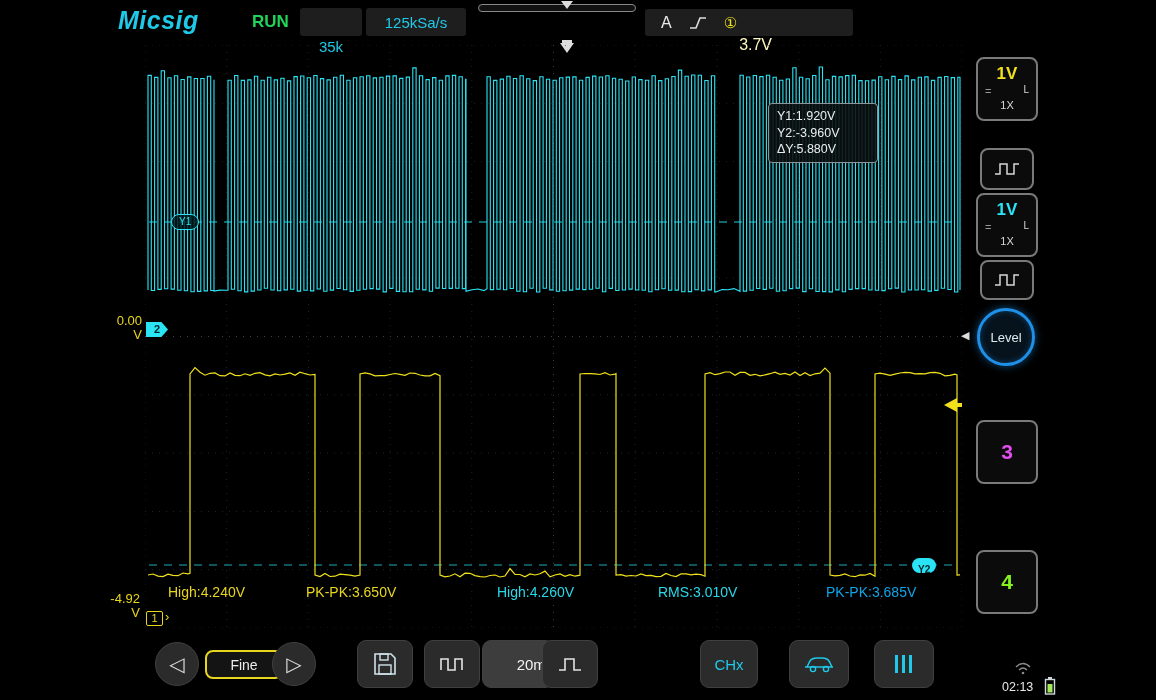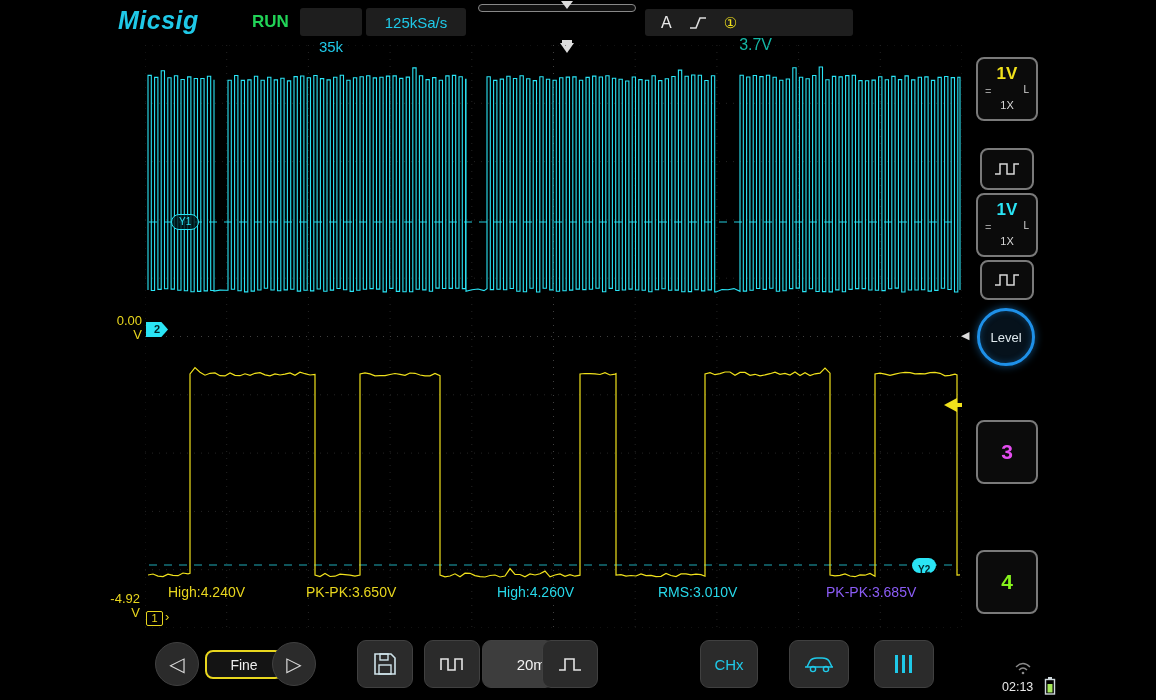--- a/index.html
+++ b/index.html
@@ -38,21 +38,21 @@
 
   <div class="darkbox" style="left:645px;top:9px;width:208px;height:27px;justify-content:flex-start;gap:16px;padding:0 16px;">
     <span style="color:#e8e8e8;font-size:16px;">A</span>
     <span>
       <svg width="20" height="16" viewBox="0 0 20 16">
           <path d="M2 13 H8 L12 3 H18" stroke="#ddd" fill="none" stroke-width="1.6"></path>
         </svg>
     </span>
     <span style="display:flex;align-items:center;">
       <span style="color:#f0e11c;font-size:15px;margin-right:2px;">①</span>
-      <span style="color:#14b8a6;font-size:16px;margin-top:44px;">3.7V</span>
+      <span style="color:#fef9c3;font-size:16px;margin-top:44px;">3.7V</span>
     </span>
   </div>
 
   <svg id="scope" class="abs" style="left:145px;top:45px;" width="817" height="583" viewBox="145 45 817 583">
       <line x1="145" y1="45" x2="145" y2="628" stroke="#242424" stroke-dasharray="1 6"></line>
       <line x1="226.7" y1="45" x2="226.7" y2="628" stroke="#242424" stroke-dasharray="1 6"></line>
       <line x1="308.4" y1="45" x2="308.4" y2="628" stroke="#242424" stroke-dasharray="1 6"></line>
       <line x1="390.1" y1="45" x2="390.1" y2="628" stroke="#242424" stroke-dasharray="1 6"></line>
       <line x1="471.8" y1="45" x2="471.8" y2="628" stroke="#242424" stroke-dasharray="1 6"></line>
       <line x1="553.5" y1="45" x2="553.5" y2="628" stroke="#404040" stroke-dasharray="1 6"></line>
@@ -71,20 +71,25 @@
       <line x1="145" y1="453.09999999999997" x2="962" y2="453.09999999999997" stroke="#242424" stroke-dasharray="1 6"></line>
       <line x1="145" y1="511.4" x2="962" y2="511.4" stroke="#242424" stroke-dasharray="1 6"></line>
       <line x1="145" y1="569.6999999999999" x2="962" y2="569.6999999999999" stroke="#242424" stroke-dasharray="1 6"></line>
       <line x1="145" y1="628" x2="962" y2="628" stroke="#242424" stroke-dasharray="1 6"></line>
       <line x1="149" y1="565" x2="956" y2="565" stroke="#2ae4f5" stroke-width="1" stroke-dasharray="8 7" opacity="0.75"></line>
       <line x1="149" y1="222" x2="956" y2="222" stroke="#2ae4f5" stroke-width="1" stroke-dasharray="8 7" opacity="0.9"></line>
       <path d="M148 290 L148.0 75.4 L151.3 75.4 L151.3 290.5 L154.6 290.5 L154.6 77.4 L157.9 77.4 L157.9 289.4 L161.2 289.4 L161.2 70.7 L164.5 70.7 L164.5 288.7 L167.8 288.7 L167.8 77.8 L171.1 77.8 L171.1 289.1 L174.4 289.1 L174.4 75.8 L177.7 75.8 L177.7 290.2 L181.0 290.2 L181.0 79.5 L184.3 79.5 L184.3 290.8 L187.6 290.8 L187.6 76.9 L190.9 76.9 L190.9 291.7 L194.2 291.7 L194.2 78.5 L197.5 78.5 L197.5 291.4 L200.8 291.4 L200.8 78.5 L204.1 78.5 L204.1 290.9 L207.4 290.9 L207.4 76.3 L210.7 76.3 L210.7 290.5 L214.0 290.5 L214.0 79.8 L214.0 79.8 L214.0 291.0 L214.0 291.0 L220.0 290.1 L226.0 290.3 L228.0 290.2 L228.0 80.2 L231.3 80.2 L231.3 289.3 L234.6 289.3 L234.6 75.5 L237.9 75.5 L237.9 290.8 L241.2 290.8 L241.2 80.4 L244.5 80.4 L244.5 291.9 L247.8 291.9 L247.8 79.9 L251.1 79.9 L251.1 291.1 L254.4 291.1 L254.4 76.3 L257.7 76.3 L257.7 290.0 L261.0 290.0 L261.0 80.2 L264.3 80.2 L264.3 288.2 L267.6 288.2 L267.6 77.3 L270.9 77.3 L270.9 290.0 L274.2 290.0 L274.2 79.9 L277.5 79.9 L277.5 290.8 L280.8 290.8 L280.8 78.3 L284.1 78.3 L284.1 289.9 L287.4 289.9 L287.4 80.9 L290.7 80.9 L290.7 289.2 L294.0 289.2 L294.0 76.6 L297.3 76.6 L297.3 291.1 L300.6 291.1 L300.6 76.0 L303.9 76.0 L303.9 290.3 L307.2 290.3 L307.2 77.7 L310.5 77.7 L310.5 290.9 L313.8 290.9 L313.8 75.5 L317.1 75.5 L317.1 289.0 L320.4 289.0 L320.4 78.6 L323.7 78.6 L323.7 291.2 L327.0 291.2 L327.0 79.9 L330.3 79.9 L330.3 290.1 L333.6 290.1 L333.6 77.2 L336.9 77.2 L336.9 288.5 L340.2 288.5 L340.2 75.2 L343.5 75.2 L343.5 289.8 L346.8 289.8 L346.8 80.3 L350.1 80.3 L350.1 291.4 L353.4 291.4 L353.4 77.7 L356.7 77.7 L356.7 290.2 L360.0 290.2 L360.0 76.7 L363.3 76.7 L363.3 289.2 L366.6 289.2 L366.6 75.8 L369.9 75.8 L369.9 288.6 L373.2 288.6 L373.2 77.9 L376.5 77.9 L376.5 289.1 L379.8 289.1 L379.8 77.3 L383.1 77.3 L383.1 291.9 L386.4 291.9 L386.4 76.1 L389.7 76.1 L389.7 288.4 L393.0 288.4 L393.0 75.9 L396.3 75.9 L396.3 291.4 L399.6 291.4 L399.6 78.4 L402.9 78.4 L402.9 291.7 L406.2 291.7 L406.2 77.1 L409.5 77.1 L409.5 291.7 L412.8 291.7 L412.8 67.9 L416.1 67.9 L416.1 289.2 L419.4 289.2 L419.4 75.8 L422.7 75.8 L422.7 289.9 L426.0 289.9 L426.0 79.6 L429.3 79.6 L429.3 291.2 L432.6 291.2 L432.6 77.6 L435.9 77.6 L435.9 288.1 L439.2 288.1 L439.2 80.2 L442.5 80.2 L442.5 288.5 L445.8 288.5 L445.8 75.9 L449.1 75.9 L449.1 288.4 L452.4 288.4 L452.4 75.4 L455.7 75.4 L455.7 288.2 L459.0 288.2 L459.0 76.8 L462.3 76.8 L462.3 288.6 L465.6 288.6 L465.6 79.3 L466.0 79.3 L466.0 291.3 L466.0 291.3 L472.0 289.8 L478.0 289.0 L484.0 290.6 L487.0 288.6 L487.0 76.7 L490.3 76.7 L490.3 289.6 L493.6 289.6 L493.6 80.4 L496.9 80.4 L496.9 289.3 L500.2 289.3 L500.2 79.1 L503.5 79.1 L503.5 289.8 L506.8 289.8 L506.8 76.2 L510.1 76.2 L510.1 288.5 L513.4 288.5 L513.4 78.5 L516.7 78.5 L516.7 291.3 L520.0 291.3 L520.0 75.7 L523.3 75.7 L523.3 291.7 L526.6 291.7 L526.6 78.7 L529.9 78.7 L529.9 288.3 L533.2 288.3 L533.2 80.6 L536.5 80.6 L536.5 292.0 L539.8 292.0 L539.8 76.7 L543.1 76.7 L543.1 288.3 L546.4 288.3 L546.4 79.2 L549.7 79.2 L549.7 289.9 L553.0 289.9 L553.0 80.2 L556.3 80.2 L556.3 291.2 L559.6 291.2 L559.6 77.7 L562.9 77.7 L562.9 290.8 L566.2 290.8 L566.2 77.1 L569.5 77.1 L569.5 290.1 L572.8 290.1 L572.8 76.9 L576.1 76.9 L576.1 289.1 L579.4 289.1 L579.4 80.2 L582.7 80.2 L582.7 289.6 L586.0 289.6 L586.0 77.4 L589.3 77.4 L589.3 289.3 L592.6 289.3 L592.6 76.1 L595.9 76.1 L595.9 288.3 L599.2 288.3 L599.2 77.0 L602.5 77.0 L602.5 291.7 L605.8 291.7 L605.8 75.8 L609.1 75.8 L609.1 288.4 L612.4 288.4 L612.4 78.2 L615.7 78.2 L615.7 290.5 L619.0 290.5 L619.0 79.3 L622.3 79.3 L622.3 290.0 L625.6 290.0 L625.6 81.0 L628.9 81.0 L628.9 289.1 L632.2 289.1 L632.2 77.0 L635.5 77.0 L635.5 290.0 L638.8 290.0 L638.8 79.6 L642.1 79.6 L642.1 290.2 L645.4 290.2 L645.4 80.3 L648.7 80.3 L648.7 291.8 L652.0 291.8 L652.0 75.8 L655.3 75.8 L655.3 289.8 L658.6 289.8 L658.6 80.6 L661.9 80.6 L661.9 288.8 L665.2 288.8 L665.2 78.8 L668.5 78.8 L668.5 290.2 L671.8 290.2 L671.8 76.5 L675.1 76.5 L675.1 290.1 L678.4 290.1 L678.4 70.1 L681.7 70.1 L681.7 291.7 L685.0 291.7 L685.0 76.2 L688.3 76.2 L688.3 291.6 L691.6 291.6 L691.6 75.0 L694.9 75.0 L694.9 289.7 L698.2 289.7 L698.2 75.3 L701.5 75.3 L701.5 290.9 L704.8 290.9 L704.8 80.5 L708.1 80.5 L708.1 289.9 L711.4 289.9 L711.4 75.7 L714.7 75.7 L714.7 291.9 L716.0 291.9 L722.0 289.6 L728.0 289.8 L734.0 288.6 L740.0 291.3 L740.0 75.3 L743.3 75.3 L743.3 291.1 L746.6 291.1 L746.6 77.0 L749.9 77.0 L749.9 290.3 L753.2 290.3 L753.2 75.5 L756.5 75.5 L756.5 288.5 L759.8 288.5 L759.8 76.6 L763.1 76.6 L763.1 289.4 L766.4 289.4 L766.4 75.3 L769.7 75.3 L769.7 288.2 L773.0 288.2 L773.0 77.2 L776.3 77.2 L776.3 291.2 L779.6 291.2 L779.6 80.3 L782.9 80.3 L782.9 290.7 L786.2 290.7 L786.2 79.0 L789.5 79.0 L789.5 288.6 L792.8 288.6 L792.8 67.8 L796.1 67.8 L796.1 288.1 L799.4 288.1 L799.4 77.2 L802.7 77.2 L802.7 291.6 L806.0 291.6 L806.0 78.7 L809.3 78.7 L809.3 288.8 L812.6 288.8 L812.6 75.5 L815.9 75.5 L815.9 291.5 L819.2 291.5 L819.2 67.0 L822.5 67.0 L822.5 291.6 L825.8 291.6 L825.8 79.7 L829.1 79.7 L829.1 291.9 L832.4 291.9 L832.4 76.4 L835.7 76.4 L835.7 289.9 L839.0 289.9 L839.0 76.9 L842.3 76.9 L842.3 291.7 L845.6 291.7 L845.6 75.6 L848.9 75.6 L848.9 289.4 L852.2 289.4 L852.2 75.2 L855.5 75.2 L855.5 288.6 L858.8 288.6 L858.8 80.6 L862.1 80.6 L862.1 288.6 L865.4 288.6 L865.4 80.8 L868.7 80.8 L868.7 290.0 L872.0 290.0 L872.0 80.1 L875.3 80.1 L875.3 290.2 L878.6 290.2 L878.6 76.7 L881.9 76.7 L881.9 290.6 L885.2 290.6 L885.2 79.7 L888.5 79.7 L888.5 288.8 L891.8 288.8 L891.8 76.4 L895.1 76.4 L895.1 288.1 L898.4 288.1 L898.4 79.6 L901.7 79.6 L901.7 292.0 L905.0 292.0 L905.0 75.9 L908.3 75.9 L908.3 290.0 L911.6 290.0 L911.6 79.9 L914.9 79.9 L914.9 290.0 L918.2 290.0 L918.2 77.3 L921.5 77.3 L921.5 289.7 L924.8 289.7 L924.8 76.9 L928.1 76.9 L928.1 291.1 L931.4 291.1 L931.4 80.4 L934.7 80.4 L934.7 290.4 L938.0 290.4 L938.0 77.4 L941.3 77.4 L941.3 288.2 L944.6 288.2 L944.6 76.5 L947.9 76.5 L947.9 289.5 L951.2 289.5 L951.2 77.6 L954.5 77.6 L954.5 292.0 L957.8 292.0 L957.8 77.3 L960.0 77.3 L960.0 289.9 L960.0 289.9" fill="none" stroke="#2ae4f5" stroke-width="1.1"></path>
       <path d="M148 575 L153.0 574.0 L158.0 576.1 L163.0 576.6 L168.0 574.2 L173.0 575.4 L178.0 575.7 L183.0 573.0 L188.0 573.8 L190.0 573.3 L190 374 L195.0 367.6 L200.0 372.2 L205.0 375.2 L210.0 373.3 L215.0 372.9 L220.0 375.7 L225.0 375.9 L230.0 372.9 L235.0 375.4 L240.0 375.7 L245.0 373.8 L250.0 375.3 L255.0 373.3 L260.0 372.7 L265.0 374.8 L270.0 375.8 L275.0 373.9 L280.0 375.0 L285.0 374.1 L290.0 372.9 L295.0 375.3 L300.0 372.2 L305.0 373.7 L310.0 375.0 L315.0 374.4 L315 575 L320.0 576.5 L325.0 573.4 L330.0 576.5 L335.0 576.2 L340.0 574.2 L345.0 574.6 L350.0 575.1 L355.0 576.1 L360.0 575.1 L360 374 L365.0 372.9 L370.0 373.9 L375.0 375.8 L380.0 375.7 L385.0 375.6 L390.0 374.5 L395.0 373.5 L400.0 374.3 L405.0 375.3 L410.0 373.0 L415.0 373.3 L420.0 375.0 L425.0 375.8 L430.0 375.9 L435.0 373.4 L440.0 375.6 L440 575 L445.0 576.8 L450.0 576.0 L455.0 573.8 L460.0 576.8 L465.0 573.2 L470.0 573.3 L475.0 575.6 L480.0 576.7 L485.0 577.0 L490.0 575.5 L495.0 575.0 L500.0 577.0 L505.0 576.0 L510.0 568.6 L515.0 574.4 L520.0 574.5 L525.0 576.8 L530.0 574.0 L535.0 575.0 L540.0 573.8 L545.0 571.1 L550.0 576.9 L555.0 575.0 L560.0 574.0 L565.0 576.3 L570.0 574.6 L575.0 576.2 L580.0 575.2 L580 374 L585.0 373.5 L590.0 373.6 L595.0 373.9 L600.0 374.5 L605.0 372.6 L610.0 375.0 L615.0 374.1 L616.0 373.6 L616 575 L621.0 574.7 L626.0 576.1 L631.0 575.5 L636.0 576.0 L641.0 573.9 L646.0 575.6 L651.0 575.4 L656.0 576.7 L661.0 576.3 L666.0 573.4 L671.0 575.5 L676.0 576.5 L681.0 573.9 L686.0 573.8 L691.0 574.8 L696.0 574.2 L701.0 574.7 L705.0 576.2 L705 374 L710.0 372.7 L715.0 374.7 L720.0 373.6 L725.0 372.0 L730.0 372.0 L735.0 375.2 L740.0 372.4 L745.0 372.4 L750.0 375.3 L755.0 374.3 L760.0 375.9 L765.0 374.9 L770.0 373.7 L775.0 372.2 L780.0 374.3 L785.0 373.4 L790.0 375.1 L795.0 372.0 L800.0 375.5 L805.0 372.8 L810.0 375.6 L815.0 373.8 L820.0 373.1 L825.0 368.1 L830.0 373.2 L830 575 L835.0 575.9 L840.0 575.4 L845.0 573.9 L850.0 576.0 L855.0 576.7 L860.0 574.9 L865.0 575.2 L870.0 573.5 L875.0 576.2 L875 374 L880.0 373.1 L885.0 374.2 L890.0 375.3 L895.0 374.1 L900.0 373.0 L905.0 372.3 L910.0 372.7 L915.0 373.8 L920.0 373.7 L925.0 373.8 L930.0 372.6 L935.0 372.4 L940.0 373.3 L945.0 375.9 L950.0 375.4 L955.0 374.1 L957.0 374.9 L957 575 L960.0 574.8" fill="none" stroke="#f0e11c" stroke-width="1.2"></path>
     </svg>
 
+  <div class="abs" style="left:768px;top:103px;width:110px;padding:4px 8px;background:rgba(12,14,15,0.88);border:1px solid #8a9499;border-radius:4px;color:#e8eef0;font-size:12.5px;line-height:1.32;">
+    <div>Y1:1.920V</div>
+    <div>Y2:-3.960V</div>
+    <div>ΔY:5.880V</div>
+  </div>
 
   <div class="abs" style="left:171px;top:214px;height:16px;line-height:14px;padding:0 7px;font-size:10px;color:#2ae4f5;border:1px solid #2ae4f5;border-radius:8px;background:rgba(0,22,26,0.8);">Y1</div>
   <div class="abs" style="left:912px;top:558px;height:15px;line-height:15px;padding:4px 6px;font-size:10px;font-weight:bold;color:#00262b;background:#2ae4f5;border-radius:8px;">Y2</div>
 
   <div class="abs" style="left:100px;top:314px;width:42px;text-align:right;color:#e8d61e;font-size:13px;line-height:14px;">
     <div>0.00</div>
     <div>V</div>
   </div>
   <div class="abs" style="left:146px;top:322px;width:22px;height:15px;background:#2ae4f5;color:#002226;font-size:11px;font-weight:bold;text-align:center;line-height:15px;clip-path:polygon(0 0,70% 0,100% 50%,70% 100%,0 100%);">2</div>
 
@@ -95,21 +100,21 @@
   <div class="abs" style="left:146px;top:611px;width:17px;height:15px;border:1px solid #e8d61e;color:#e8d61e;font-size:11px;text-align:center;line-height:13px;border-radius:2px;">1</div>
   <div class="abs" style="left:165px;top:609px;color:#e8d61e;font-size:13px;">›</div>
 
   <div class="abs" style="left:944px;top:398px;width:0;height:0;border-top:7px solid transparent;border-bottom:7px solid transparent;border-right:13px solid #f0e11c;"></div>
   <div class="abs" style="left:957px;top:403px;width:5px;height:4px;background:#f0e11c;"></div>
 
   <span class="meas" style="left: 168px; color: rgb(232, 214, 30);">High:4.240V</span>
   <span class="meas" style="left: 306px; color: rgb(232, 214, 30);">PK-PK:3.650V</span>
   <span class="meas" style="left: 497px; color: rgb(39, 217, 234);">High:4.260V</span>
   <span class="meas" style="left: 658px; color: rgb(39, 217, 234);">RMS:3.010V</span>
-  <span class="meas" style="left: 826px; color: #8b5cf6;">PK-PK:3.685V</span>
+  <span class="meas" style="left: 826px; color: #0ea5e9;">PK-PK:3.685V</span>
 
   <div class="sbtn" style="left:976px;top:57px;width:62px;height:64px;">
     <div style="text-align:center;color:#f0e11c;font-size:17px;font-weight:bold;margin-top:5px;">1V</div>
     <div style="position:absolute;left:7px;top:26px;color:#9a9a9a;font-size:11px;">=</div>
     <div style="position:absolute;right:7px;top:25px;color:#d8d8d8;font-size:10px;">L</div>
     <div style="text-align:center;color:#d8d8d8;font-size:11px;margin-top:15px;">1X</div>
   </div>
 
   <div class="sbtn" style="left:980px;top:148px;width:54px;height:42px;display:flex;align-items:center;justify-content:center;">
     <span>

